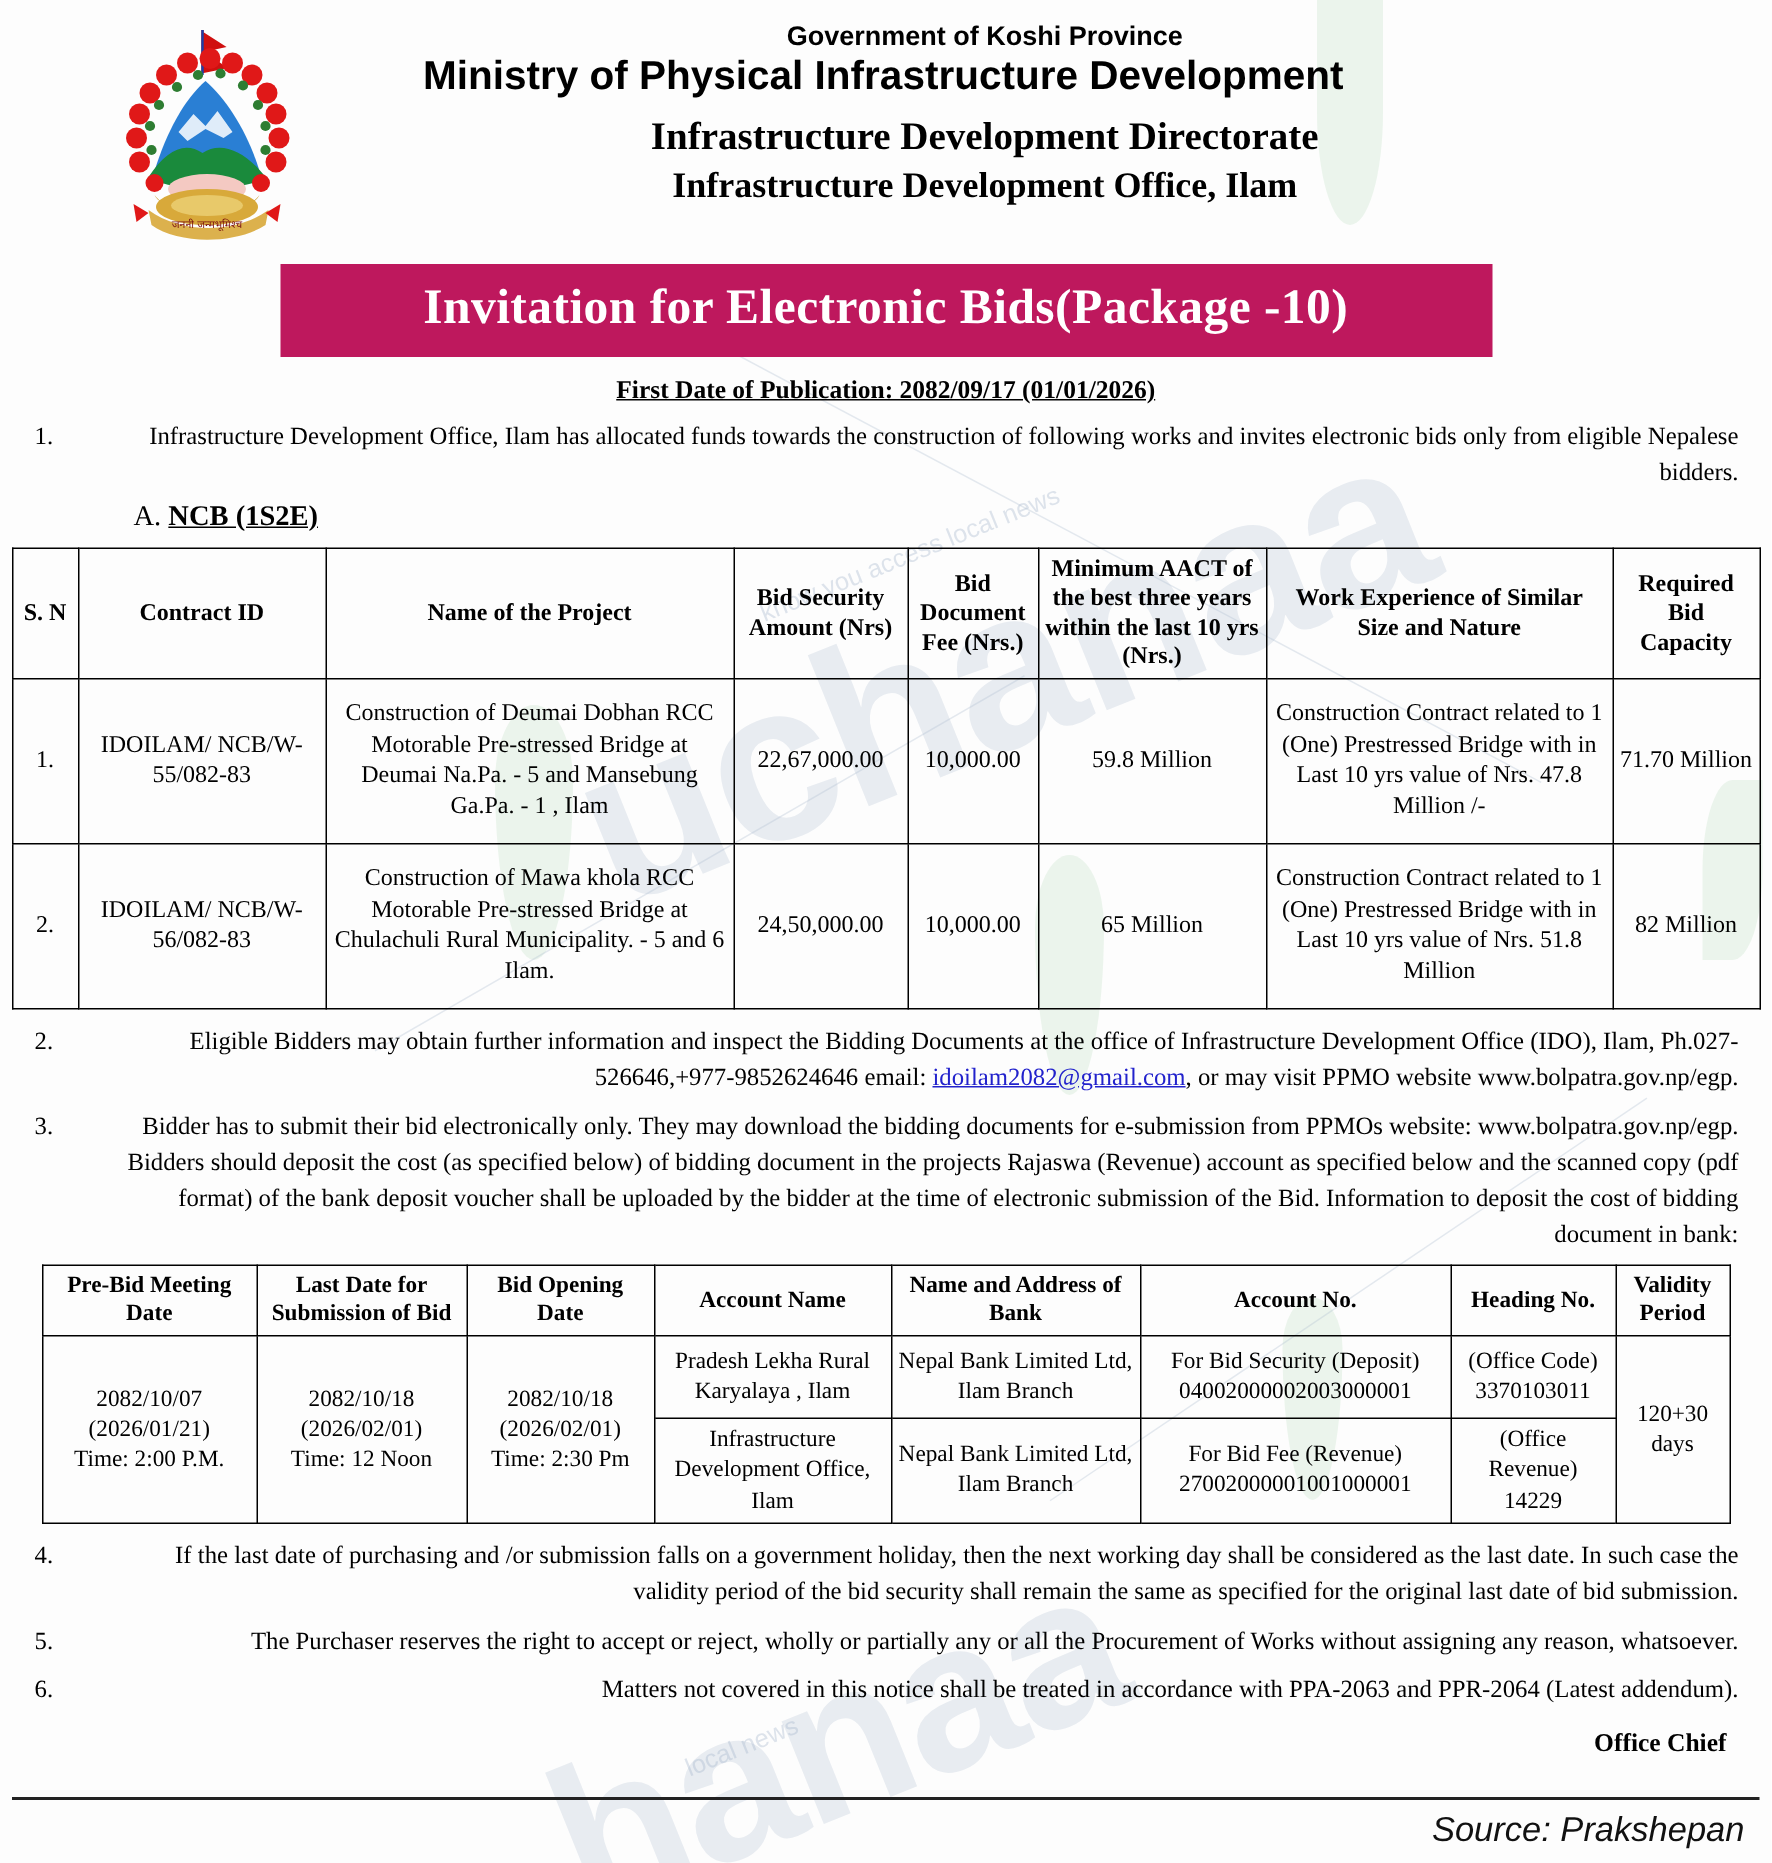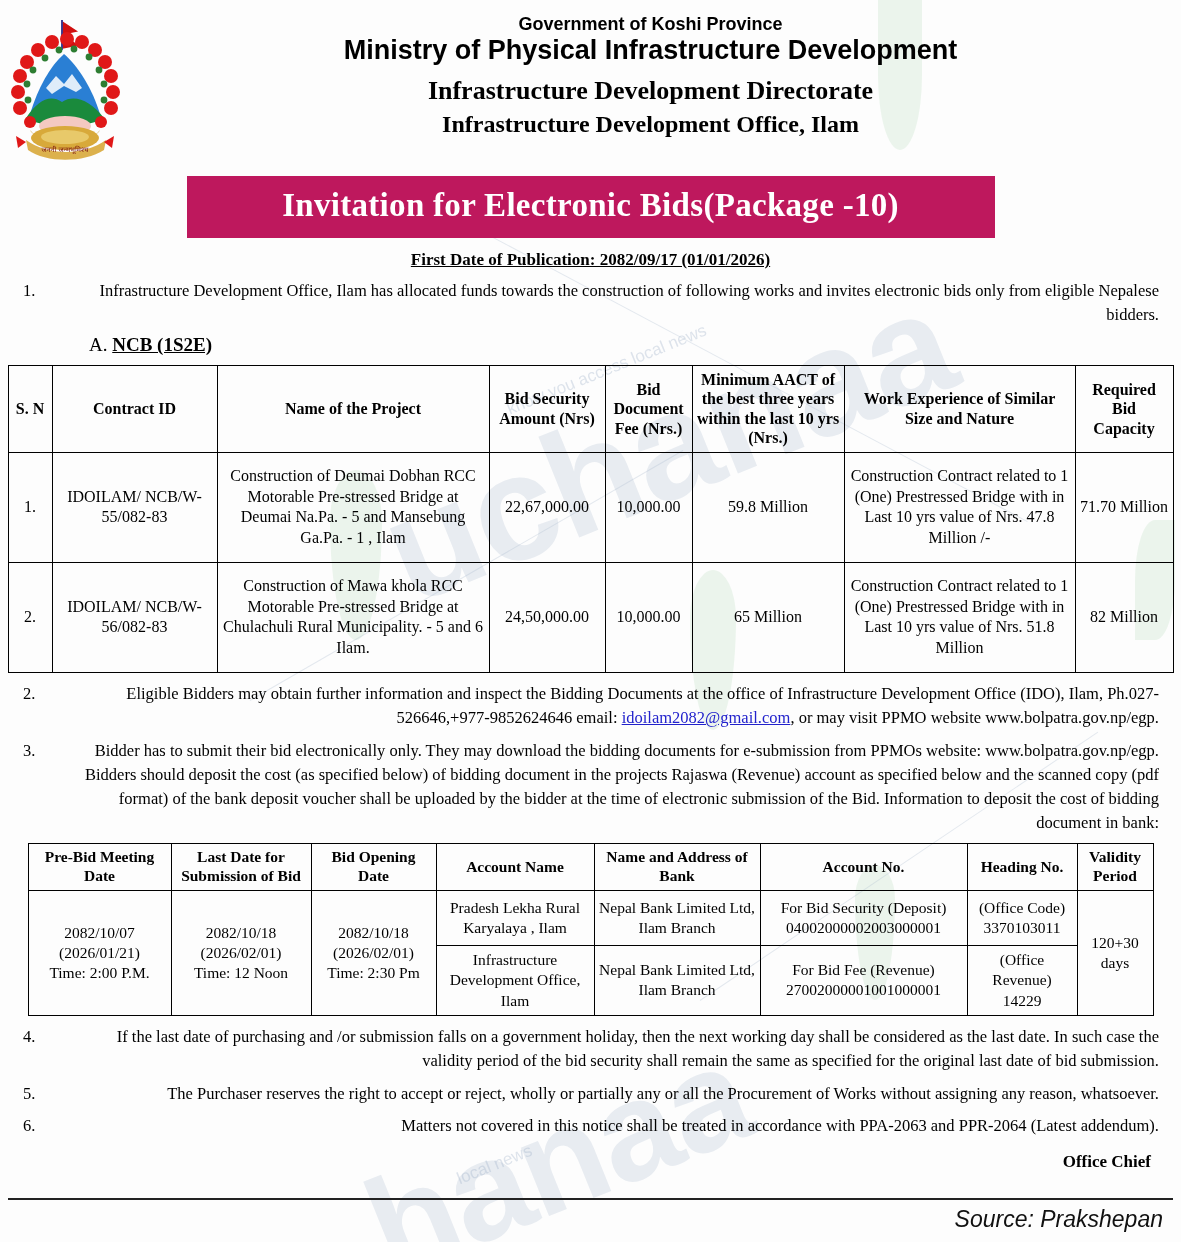--- a/index.html
+++ b/index.html
@@ -85,39 +85,39 @@
 
   
   .header {
     display: flex;
     align-items: flex-start;
     padding: 14px 0 0 0;
   }
   .emblem-wrap {
     width: 270px;
     display: flex;
-    justify-content: flex-start;
+    justify-content: center;
     padding-right: 18px;
     box-sizing: border-box;
+    margin-left: 12px;
   }
   .emblem { width: 130px; height: 150px; }
   .org-block { flex: 1; text-align: left; padding-right: 150px; }
   .org-l1 {
     font-family: "Liberation Sans", sans-serif;
     font-weight: bold;
     font-size: 18px;
     line-height: 1.18;
     text-align: center;
   }
   .org-l2 {
     font-family: "Liberation Sans", sans-serif;
     font-weight: bold;
     font-size: 27px;
     line-height: 1.18;
-    text-align: center;
   }
   .org-l3 {
     font-weight: bold;
     font-size: 26px;
     line-height: 1.4;
     text-align: center;
     margin-top: 6px;
   }
   .org-l4 {
     font-weight: bold;

